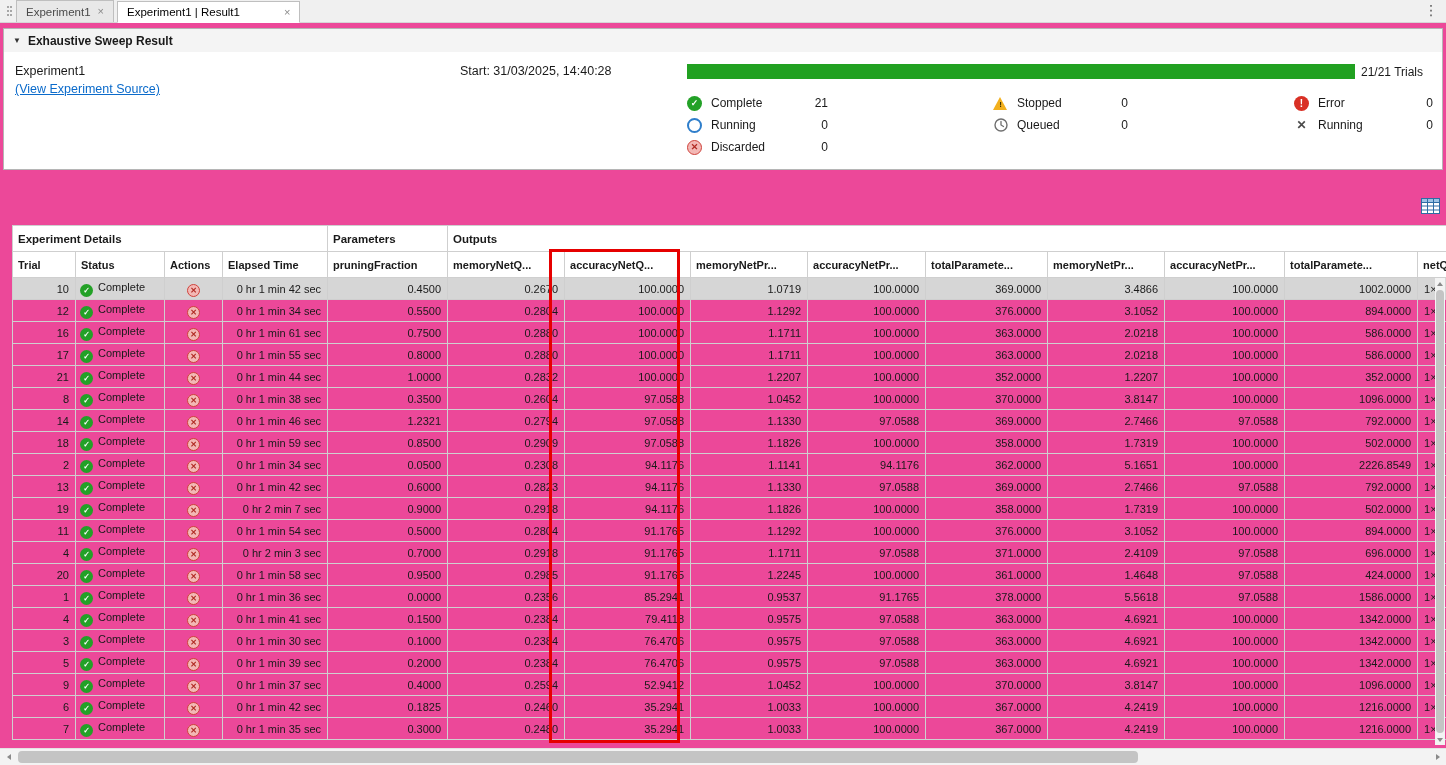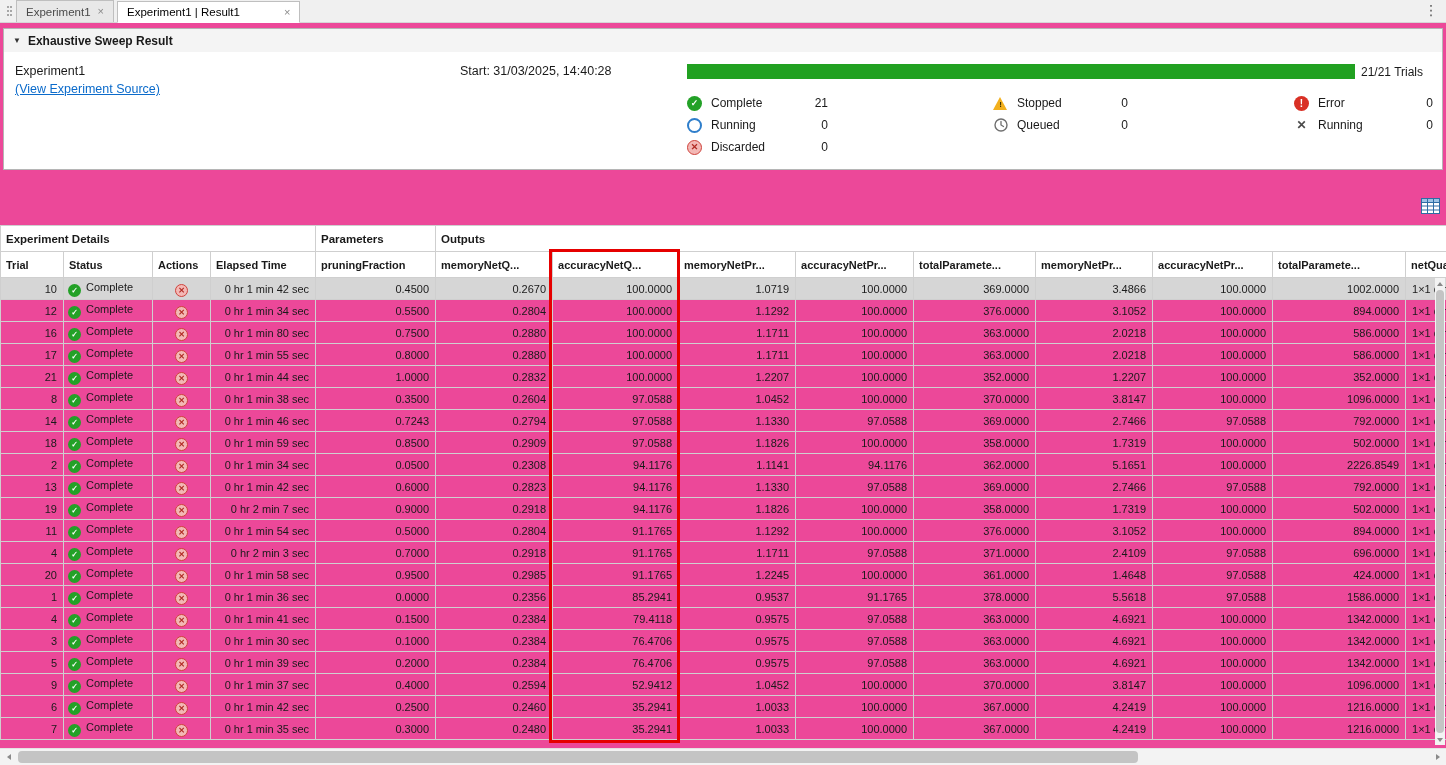--- a/index.html
+++ b/index.html
@@ -53,21 +53,21 @@
                           font-size:8px; font-weight:bold; color:#3d2f00; font-style:normal; }
   .ci-queued { border-radius:0; }
   .ci-error { background:#d93025; color:#fff; font-weight:bold; font-size:10px; }
   .ci-canceled { border-radius:0; color:#4a4a4a; font-size:12px; font-weight:bold; }
 
   
   .grid-btn { position:absolute; left:1417px; top:194px; width:26px; height:24px;
               display:flex; align-items:center; justify-content:center; cursor:pointer; }
 
   
-  .table-wrap { position:absolute; left:0; top:225px; width:1446px; height:522px; }
+  .table-wrap { position:absolute; left:0; top:225px; width:1446px; height:522px;padding-left:12px; }
   table { border-collapse:collapse; table-layout:fixed; width:1446px; font-size:11px; }
   th, td { border:1px solid #cfcfcf; overflow:hidden; white-space:nowrap; }
   th { font-weight:bold; text-align:left; padding:0 5px; height:26px; background:#fff; font-size:11px; }
   th.group { font-size:11.5px; }
   td { height:22px; padding:0 6px; }
   td.num { text-align:right; }
   td.status { padding-left:4px; }
   td.actions { text-align:center; padding:0; }
   td.net { text-align:left; }
   tbody tr.selected td { background:#d6d6d6; }
@@ -264,21 +264,21 @@
             <td class="num">376.0000</td>
             <td class="num">3.1052</td>
             <td class="num">100.0000</td>
             <td class="num">894.0000</td>
             <td class="net">1×1 dln</td>
           </tr>
           <tr>
             <td class="num">16</td>
             <td class="status"><span class="ic ic-complete">✓</span><span class="st-label">Complete</span></td>
             <td class="actions"><span class="ic ic-discard">✕</span></td>
-            <td class="num">0 hr 1 min 80 sec</td>
+            <td class="num">0 hr 1 min 61 sec</td>
             <td class="num">0.7500</td>
             <td class="num">0.2880</td>
             <td class="num">100.0000</td>
             <td class="num">1.1711</td>
             <td class="num">100.0000</td>
             <td class="num">363.0000</td>
             <td class="num">2.0218</td>
             <td class="num">100.0000</td>
             <td class="num">586.0000</td>
             <td class="net">1×1 dln</td>
@@ -329,21 +329,21 @@
             <td class="num">3.8147</td>
             <td class="num">100.0000</td>
             <td class="num">1096.0000</td>
             <td class="net">1×1 dln</td>
           </tr>
           <tr>
             <td class="num">14</td>
             <td class="status"><span class="ic ic-complete">✓</span><span class="st-label">Complete</span></td>
             <td class="actions"><span class="ic ic-discard">✕</span></td>
             <td class="num">0 hr 1 min 46 sec</td>
-            <td class="num">0.7243</td>
+            <td class="num">1.2321</td>
             <td class="num">0.2794</td>
             <td class="num">97.0588</td>
             <td class="num">1.1330</td>
             <td class="num">97.0588</td>
             <td class="num">369.0000</td>
             <td class="num">2.7466</td>
             <td class="num">97.0588</td>
             <td class="num">792.0000</td>
             <td class="net">1×1 dln</td>
           </tr>
@@ -537,21 +537,21 @@
             <td class="num">3.8147</td>
             <td class="num">100.0000</td>
             <td class="num">1096.0000</td>
             <td class="net">1×1 dln</td>
           </tr>
           <tr>
             <td class="num">6</td>
             <td class="status"><span class="ic ic-complete">✓</span><span class="st-label">Complete</span></td>
             <td class="actions"><span class="ic ic-discard">✕</span></td>
             <td class="num">0 hr 1 min 42 sec</td>
-            <td class="num">0.2500</td>
+            <td class="num">0.1825</td>
             <td class="num">0.2460</td>
             <td class="num">35.2941</td>
             <td class="num">1.0033</td>
             <td class="num">100.0000</td>
             <td class="num">367.0000</td>
             <td class="num">4.2419</td>
             <td class="num">100.0000</td>
             <td class="num">1216.0000</td>
             <td class="net">1×1 dln</td>
           </tr>

